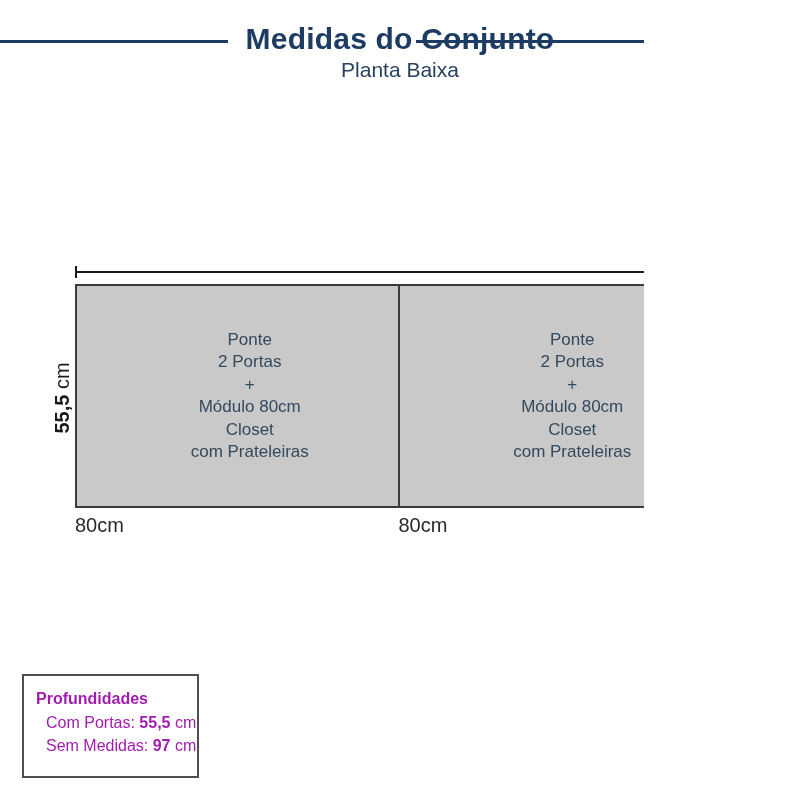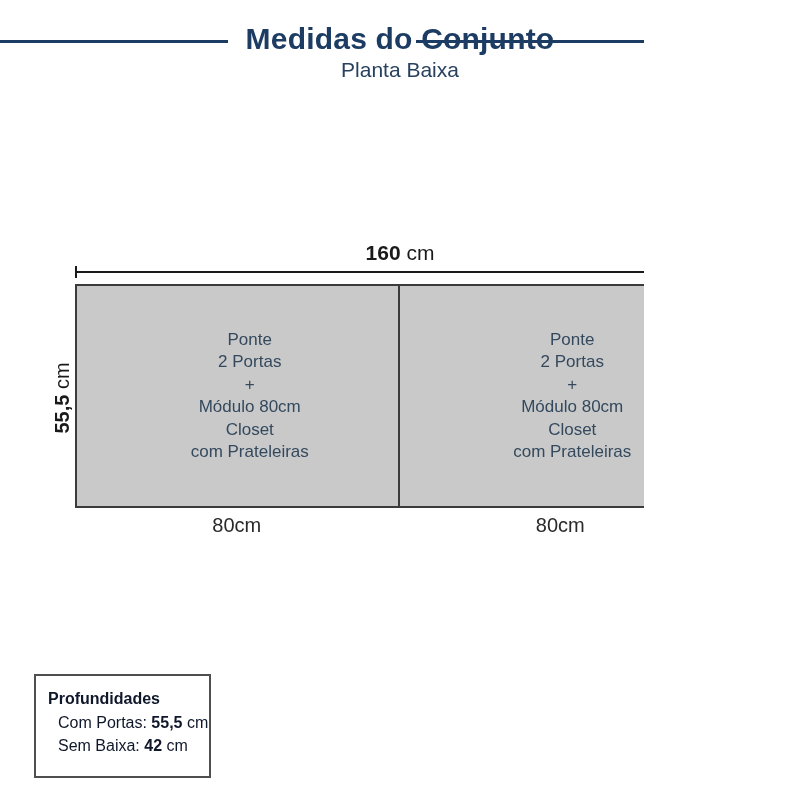--- a/index.html
+++ b/index.html
@@ -122,54 +122,50 @@
 
   
   .bottom-labels {
     position: absolute;
     left: 75px; top: 514px;
     width: 647px;
     display: flex;
   }
   .bottom-labels .w-label {
     flex: 1;
-    text-align: center;
     font-size: 20px;
     color: #2a2a2a;
   }
 
   
   .info-box {
     position: absolute;
-    left: 34px; top: 674px;
+    left: 22px; top: 674px;
     width: 177px; height: 104px;
     border: 2px solid #4f4f4f;
     background: #ffffff;
     padding: 11px 0 0 12px;
     font-size: 16px;
     line-height: 23.5px;
-    color: #0f172a;
+    color: #a21caf;
   }
   .info-box .heading { font-weight: bold; display: block; }
   .info-box .row { display: block; white-space: pre; margin-left: 10px; }
   .info-box .row .val { font-weight: bold; }
 </style>
 </head>
 <body>
 
 <div class="page">
 
   <div class="title-rule left"></div>
   <h1 class="title">Medidas do Conjunto</h1>
   <div class="title-rule right"></div>
   <h2 class="subtitle">Planta Baixa</h2>
 
-  <div class="dim-top-label">
-    <span class="val">160</span><span class="unit"> cm</span>
-  </div>
   <div class="dim-line-top"></div>
 
   <div class="cabinet">
     <div class="module-half first">
       <div class="module-text">
         <span>Ponte</span>
         <span>2 Portas</span>
         <span>+</span>
         <span>Módulo 80cm</span>
         <span>Closet</span>
@@ -198,16 +194,16 @@
   </div>
 
   <div class="bottom-labels">
     <div class="w-label">80cm</div>
     <div class="w-label">80cm</div>
   </div>
 
   <div class="info-box">
     <span class="heading">Profundidades</span>
     <span class="row"><span class="lbl">Com Portas: </span><span class="val">55,5</span><span class="unit"> cm</span></span>
-    <span class="row"><span class="lbl">Sem Baixa: </span><span class="val">42</span><span class="unit"> cm</span></span>
+    <span class="row"><span class="lbl">Sem Medidas: </span><span class="val">97</span><span class="unit"> cm</span></span>
   </div>
 
 </div>
 
 </body></html>

